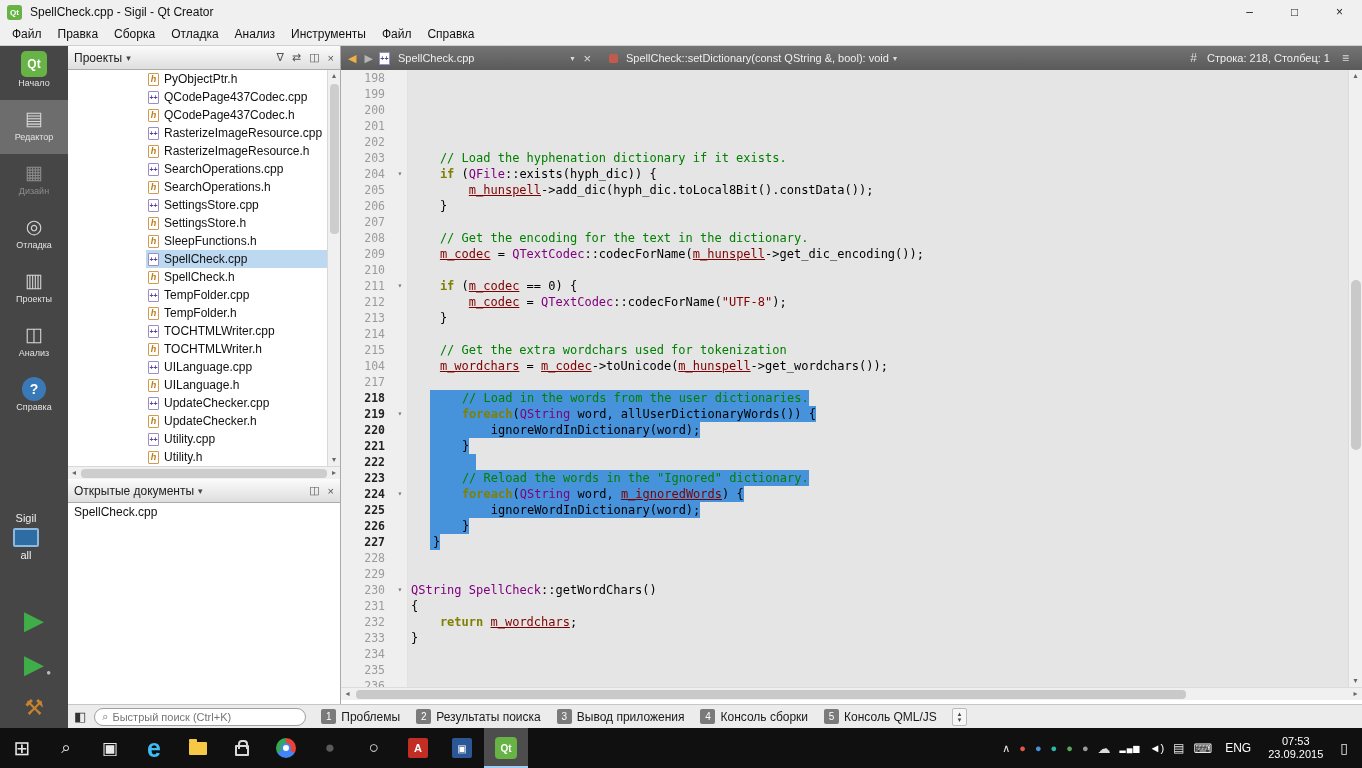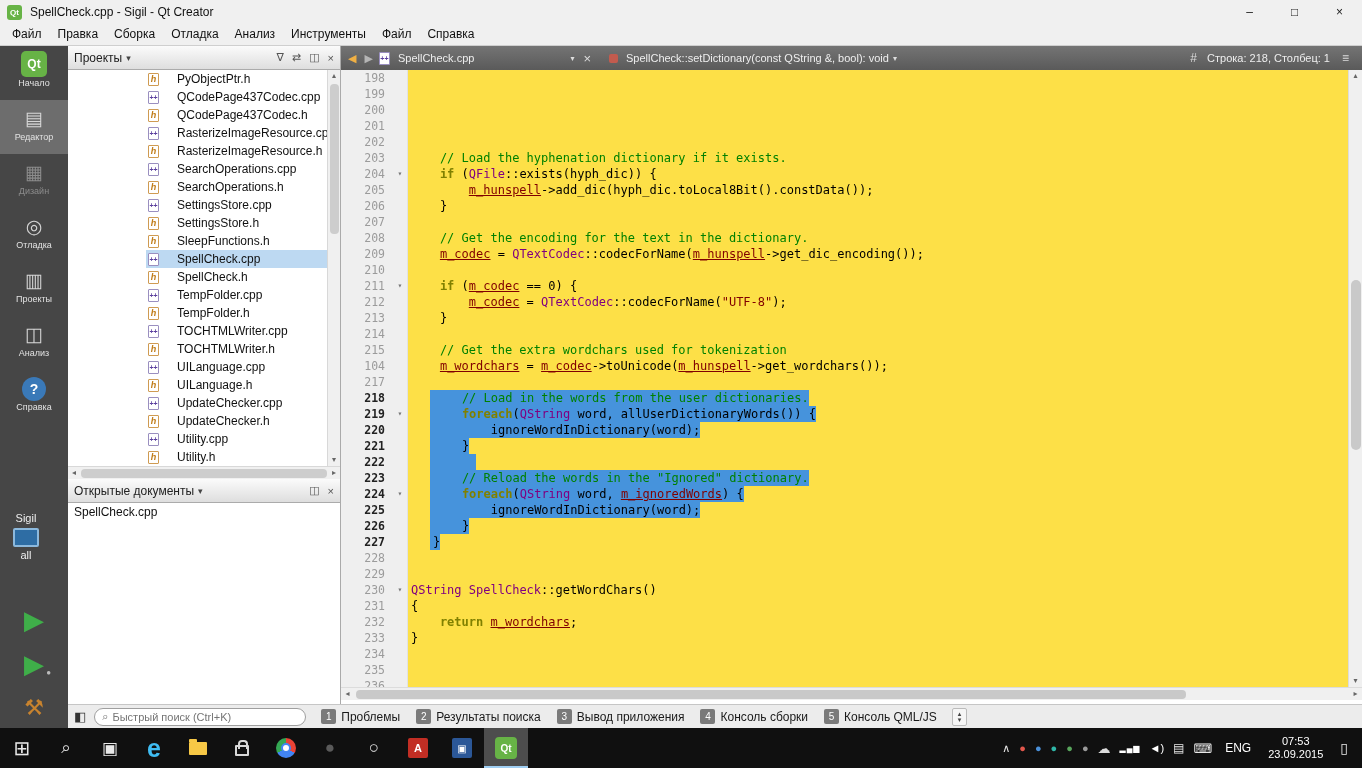--- a/index.html
+++ b/index.html
@@ -38,21 +38,21 @@
 .projects{position:absolute;left:68px;top:46px;width:273px;height:658px;background:#fff;border-right:1px solid #aaa;}
 .p-header,.od-header{height:24px;background:linear-gradient(#fbfbfb,#dedede);border-bottom:1px solid #ababab;display:flex;align-items:center;padding:0 6px;font-size:12px;color:#222;}
 .caret{margin-left:4px;font-size:9px;color:#444;}
 .hdr-icons{margin-left:auto;display:flex;gap:8px;font-size:11px;color:#555;align-items:center;}
 .tree{position:absolute;top:24px;left:0;right:13px;height:396px;overflow:hidden;}
 .tree-row{height:18px;display:flex;align-items:center;font-size:12px;color:#111;}
 .tree-inner{display:flex;align-items:center;gap:5px;margin-left:78px;flex:1;height:18px;padding-left:2px;}
 .tree-row.selected .tree-inner{background:#bdd9f2;}
 .ficon{width:11px;height:13px;background:#fff;border:1px solid #9a8fc0;font-size:7px;display:inline-flex;align-items:center;justify-content:center;color:#5b3f9e;font-weight:bold;flex:none;border-radius:1px;}
 .ficon.hh{border-color:#cf9b52;color:#c07b16;font-size:9px;font-style:italic;}
-.tree-label{white-space:nowrap;margin-left:13px;}
+.tree-label{white-space:nowrap;}
 .tree-vscroll{position:absolute;top:24px;right:0;width:13px;height:396px;background:#f0f0f0;border-left:1px solid #d8d8d8;}
 .sb-arr{display:block;text-align:center;font-size:8px;color:#666;height:12px;line-height:12px;}
 .tree-vscroll .sb-thumb{position:absolute;top:14px;left:2px;width:9px;height:150px;background:#cdcdcd;border-radius:4px;}
 .tree-vscroll .bot{position:absolute;bottom:0;left:0;right:0;}
 .tree-hscroll{position:absolute;top:420px;left:0;right:0;height:13px;background:#f0f0f0;border-top:1px solid #d8d8d8;display:flex;align-items:center;}
 .tree-hscroll .sb-arr{width:12px;}
 .tree-hscroll .h-thumb{flex:1;height:9px;margin:0 1px;background:#cdcdcd;border-radius:4px;}
 .od-header{position:absolute;top:433px;left:0;right:0;}
 .od-list{position:absolute;top:457px;left:0;right:0;}
 .od-item{height:19px;line-height:19px;font-size:12px;padding-left:6px;color:#111;}
@@ -66,21 +66,21 @@
 .e-toolbar .dd{font-size:8px;color:#ddd;}
 .tab-label{margin-left:4px;white-space:nowrap;}
 .tab-spacer{width:88px;}
 .close-x{font-size:13px;color:#ddd;padding:0 5px;}
 .sym-icon{width:9px;height:9px;background:#c25b4e;border-radius:2px;margin-left:9px;flex:none;}
 .sym-label{margin-left:4px;white-space:nowrap;}
 .spacer{flex:1;}
 .hash{font-size:12px;color:#ddd;padding:0 6px;}
 .cursor-pos{white-space:nowrap;}
 .menu-glyph{font-size:12px;color:#ddd;padding:0 8px;}
-.code-wrap{position:absolute;top:24px;left:0;right:14px;height:617px;overflow:hidden;background:#fde047;}
+.code-wrap{position:absolute;top:24px;left:0;right:14px;height:617px;overflow:hidden;background:#e5e5e5;}
 .code-line{display:flex;height:16px;line-height:16px;font-family:"DejaVu Sans Mono",monospace;font-size:12px;}
 .lnum{width:52px;flex:none;text-align:right;padding-right:8px;color:#9b9b9b;background:#efefef;font-size:11.5px;}
 .lnum.seln{color:#222;font-weight:bold;}
 .fold{width:15px;flex:none;text-align:center;color:#777;font-size:8px;background:#efefef;border-right:1px solid #e2e2e2;}
 .ltext{white-space:pre;flex:none;padding-left:3px;}
 .ltext.sel{background:#4693dc;margin-left:22px;}
 .tok-c{color:#008000;}
 .tok-k{color:#808000;font-weight:bold;}
 .tok-y{color:#800080;}
 .tok-m{color:#800000;text-decoration:underline;}

